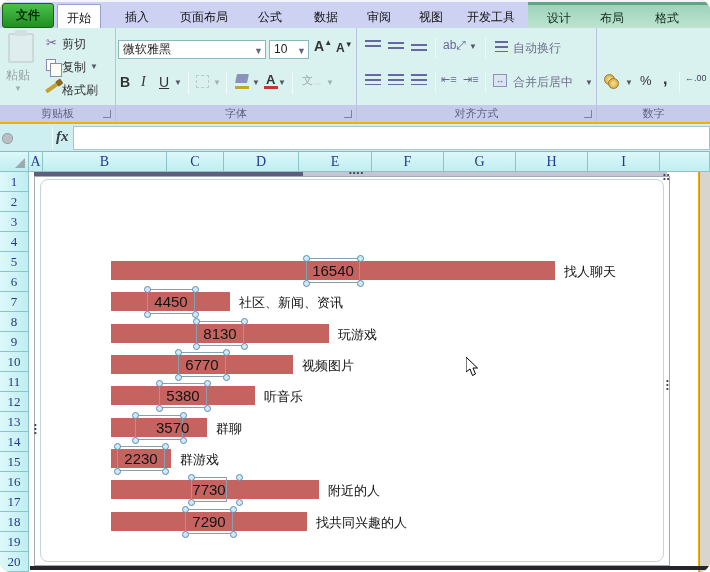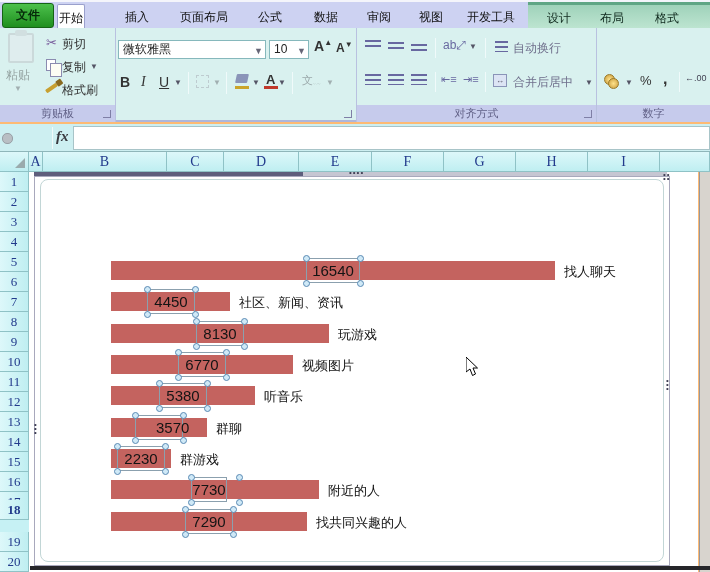--- a/index.html
+++ b/index.html
@@ -1,17 +1,17 @@
 <!DOCTYPE html>
 <html><head>
 <meta charset="utf-8">
 <style>
   html,body{margin:0;padding:0;}
   *{box-sizing:border-box;font-family:"Liberation Sans",sans-serif;}
-  .screen{position:relative;width:710px;height:572px;background:#fdba74;overflow:hidden;}
+  .screen{position:relative;width:710px;height:572px;background:#eab308;overflow:hidden;border-radius:11px;}
 
   
   .tabbar{position:absolute;left:0;top:0;width:710px;height:28px;background:#cdd2f2;border-top:2px solid #f4f5fb;}
   .file-btn{position:absolute;left:2px;top:1px;width:52px;height:25px;background:linear-gradient(#4cc04c,#1f8f1f);border:1px solid #156315;border-radius:3px;color:#06290a;font-weight:bold;font-size:12px;text-align:center;line-height:23px;}
   .tab{position:absolute;top:2px;height:26px;line-height:26px;font-size:12px;color:#111;text-align:center;}
   .tab.active{background:#fff;border:1px solid #9aa0cc;border-bottom:none;border-radius:2px 2px 0 0;}
   .ctx-area{position:absolute;left:528px;top:0;width:182px;height:28px;background:linear-gradient(#9fd2ba,#bfe6d2);border-top:3px solid #5fa685;}
   .ctx-tab{position:absolute;top:4px;height:24px;line-height:24px;font-size:12px;color:#102a1e;text-align:center;}
 
   
@@ -71,21 +71,21 @@
   .cursor{position:absolute;left:466px;top:357px;}
 </style>
 </head>
 <body>
 
 <div class="screen">
 
   <div class="tabbar">
     <div class="file-btn">文件</div>
     <div id="tabs-host">
-        <div class="tab active" style="left: 57px; width: 28px;">开始</div>
+        <div class="tab active" style="left: 57px; width: 44px;">开始</div>
         <div class="tab" style="left: 112px; width: 50px;">插入</div>
         <div class="tab" style="left: 168px; width: 72px;">页面布局</div>
         <div class="tab" style="left: 246px; width: 48px;">公式</div>
         <div class="tab" style="left: 302px; width: 48px;">数据</div>
         <div class="tab" style="left: 356px; width: 46px;">审阅</div>
         <div class="tab" style="left: 408px; width: 46px;">视图</div>
         <div class="tab" style="left: 458px; width: 66px;">开发工具</div>
       </div>
     <div class="ctx-area"></div>
     <div id="ctx-tabs-host">
@@ -127,20 +127,21 @@
       <div class="vsep" style="left:110px;top:44px;height:22px;"></div>
       <div class="bucket-ic" style="left:120px;top:46px;"></div>
       <div class="clrbar" style="left:119px;top:58px;background:#caa42a;"></div>
       <span class="rbtn ddarr" style="left:136px;top:50px;">▼</span>
       <div class="rbtn" style="left:150px;top:44px;font-weight:bold;font-size:13px;">A</div>
       <div class="clrbar" style="left:148px;top:58px;background:#c0392b;"></div>
       <span class="rbtn ddarr" style="left:162px;top:50px;">▼</span>
       <div class="vsep" style="left:176px;top:44px;height:22px;"></div>
       <div class="rbtn wen-ic dis" style="left:186px;top:45px;"><span>文</span><span style="font-size:8px;">﹏</span></div>
       <span class="rbtn ddarr dis" style="left:210px;top:50px;">▼</span>
+      <div class="gtitle">字体</div>
       <div class="launcher" style="right:4px;"></div>
     </div>
 
     <div class="rgroup" style="left:357px;width:240px;">
       <div class="lines" style="left:8px;top:12px;width:16px;height:8px;"></div>
       <div class="lines" style="left:31px;top:14px;width:16px;height:8px;"></div>
       <div class="lines" style="left:54px;top:16px;width:16px;height:8px;"></div>
       <div class="vsep" style="left:78px;top:10px;height:20px;"></div>
       <div class="rbtn" style="left:86px;top:10px;color:#6868a0;font-size:12px;">ab⤢</div>
       <span class="rbtn ddarr" style="left:112px;top:14px;">▼</span>
@@ -207,21 +208,21 @@
         <div class="rhdr" style="top: 140px; height: 20px; line-height: 19px;">8</div>
         <div class="rhdr" style="top: 160px; height: 20px; line-height: 19px;">9</div>
         <div class="rhdr" style="top: 180px; height: 20px; line-height: 19px;">10</div>
         <div class="rhdr" style="top: 200px; height: 20px; line-height: 19px;">11</div>
         <div class="rhdr" style="top: 220px; height: 20px; line-height: 19px;">12</div>
         <div class="rhdr" style="top: 240px; height: 20px; line-height: 19px;">13</div>
         <div class="rhdr" style="top: 260px; height: 20px; line-height: 19px;">14</div>
         <div class="rhdr" style="top: 280px; height: 20px; line-height: 19px;">15</div>
         <div class="rhdr" style="top: 300px; height: 20px; line-height: 19px;">16</div>
         <div class="rhdr" style="top: 320px; height: 20px; line-height: 19px;">17</div>
-        <div class="rhdr" style="top: 328px; height: 20px; line-height: 19px; font-weight: bold;">18</div>
+        <div class="rhdr" style="top: 340px; height: 20px; line-height: 19px;">18</div>
         <div class="rhdr" style="top: 360px; height: 20px; line-height: 19px;">19</div>
         <div class="rhdr" style="top: 380px; height: 20px; line-height: 19px;">20</div>
       </div>
     </div>
   <div class="sheetarea"></div>
   <div class="vscroll"></div>
 
   <div class="chart-frame"></div>
   <div class="chart-inner"></div>
   <div class="seltop-dark"></div>

